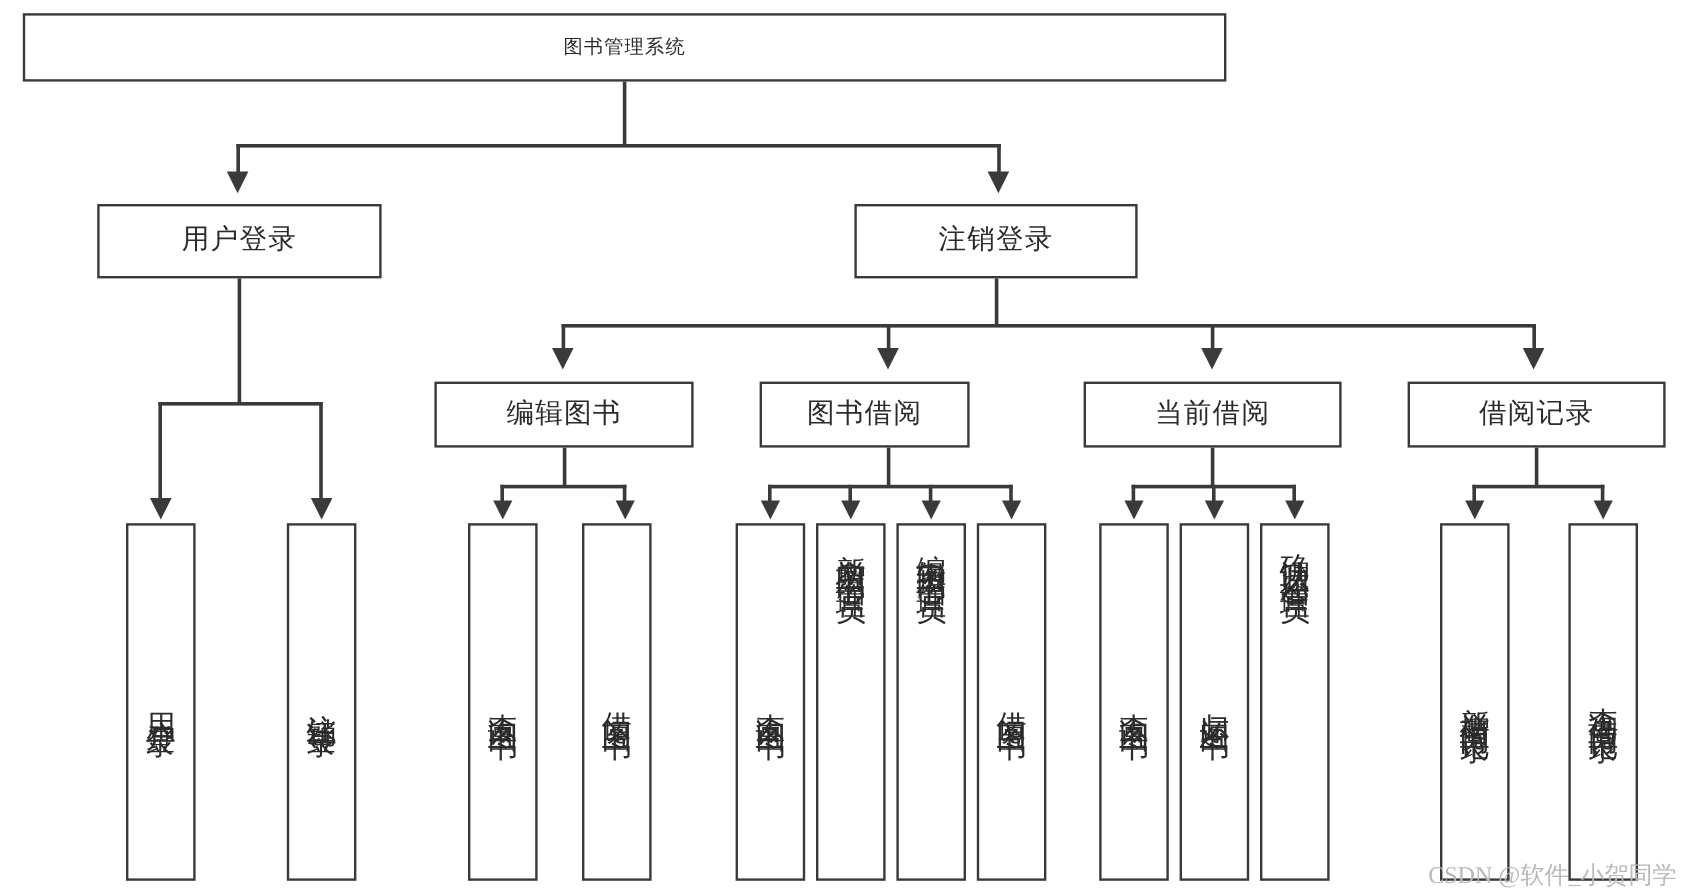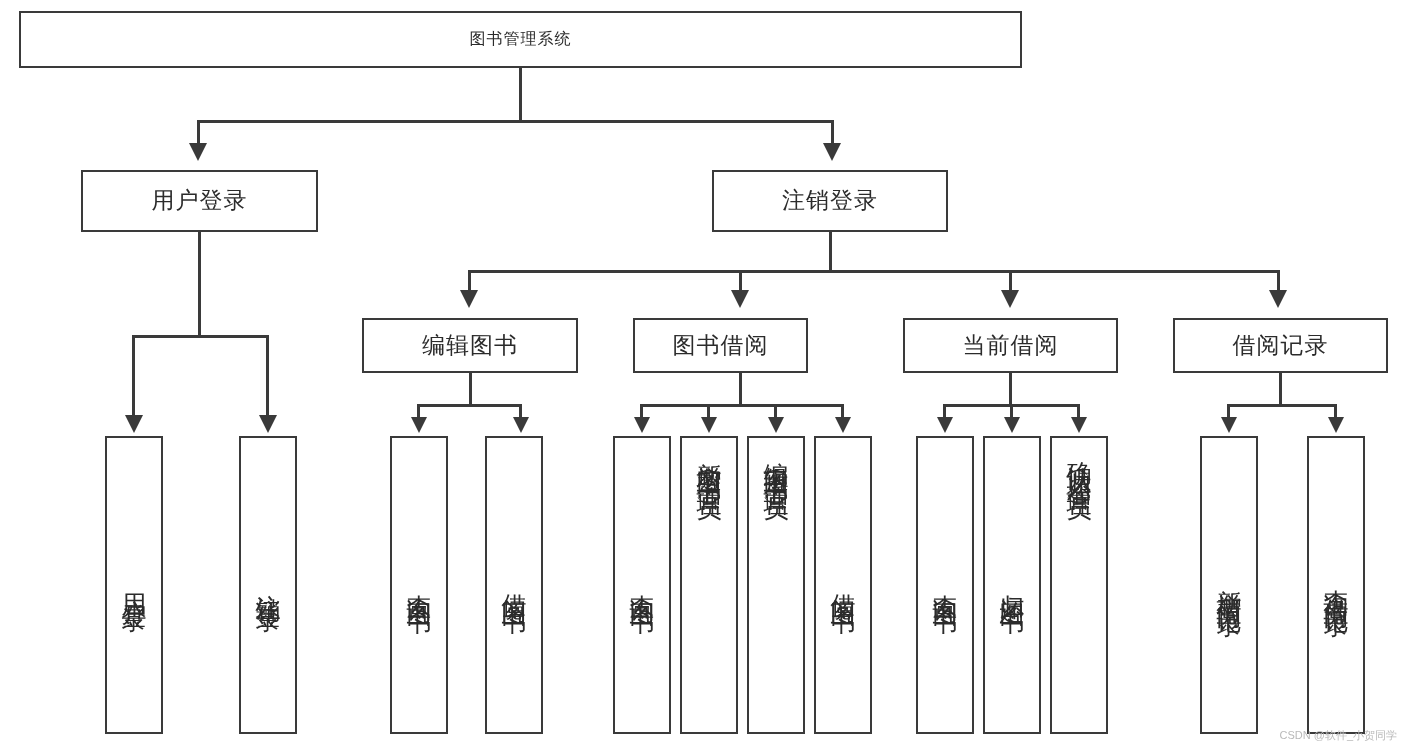--- a/index.html
+++ b/index.html
@@ -74,24 +74,24 @@
   .arrow.sm {
     border-left-width: 8px;
     border-right-width: 8px;
     border-top-width: 16px;
   }
   
   #watermark {
     position: absolute;
     right: 8px;
     bottom: 4px;
-    font-size: 11px;
+    font-size: 20px;
     color: #b9b9b9;
     white-space: nowrap;
-    font-family: Liberation Sans, sans-serif;
+    font-family: Liberation Serif, serif;
   }
 </style>
 </head>
 <body>
 
 <div id="canvas">
 
   <div class="node root" style="left:19px; top:11px; width:1003px; height:57px;">
     <span>图书管理系统</span>
   </div>

